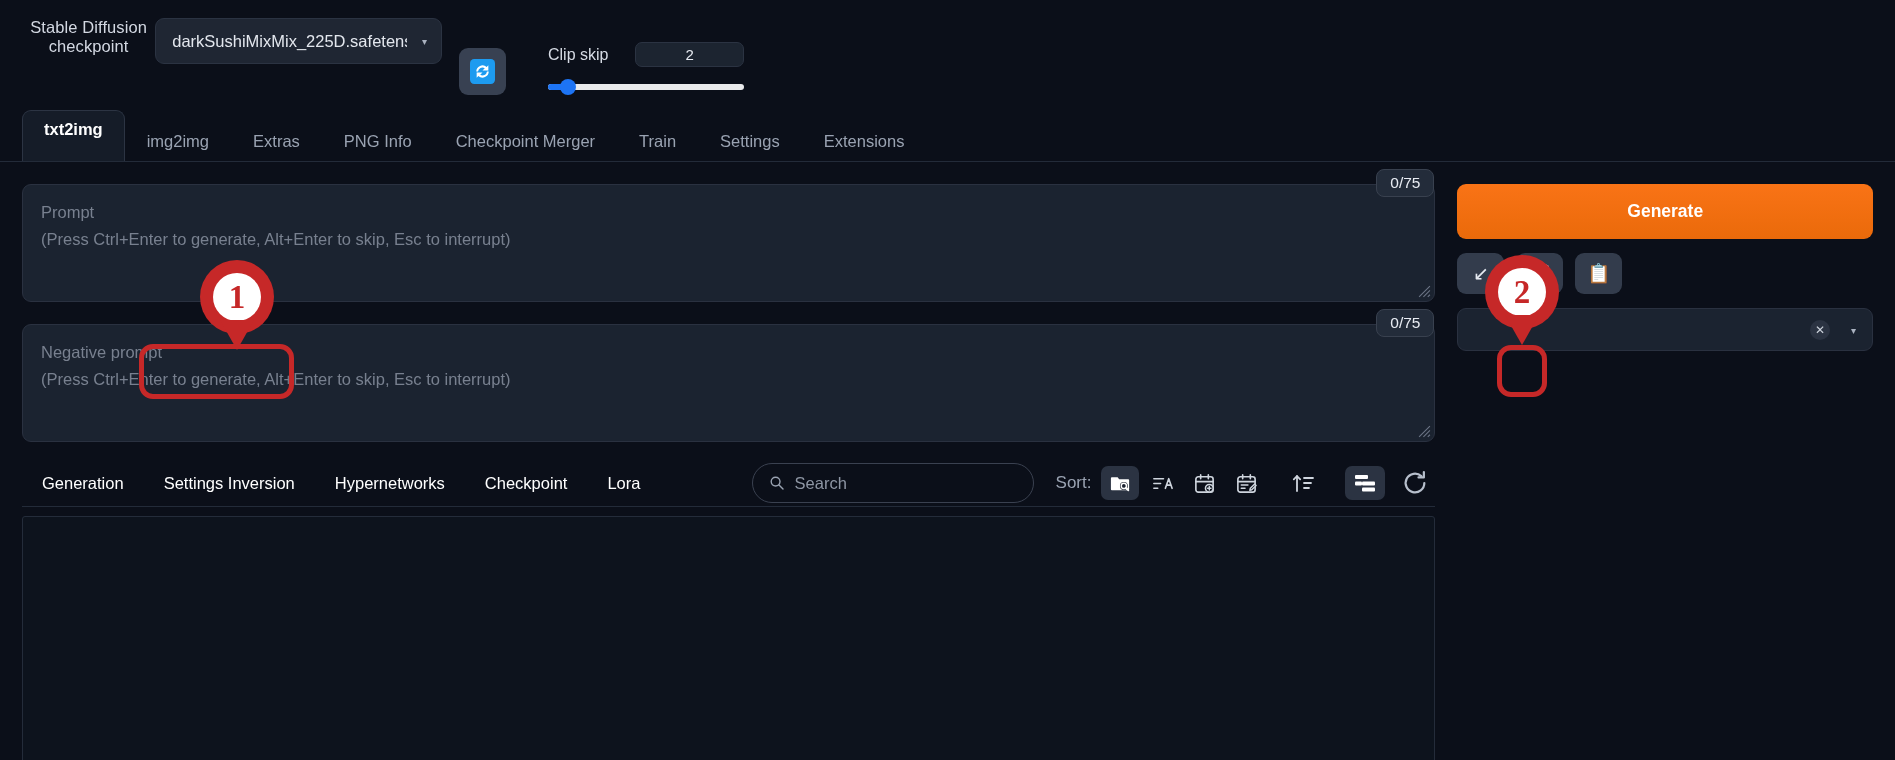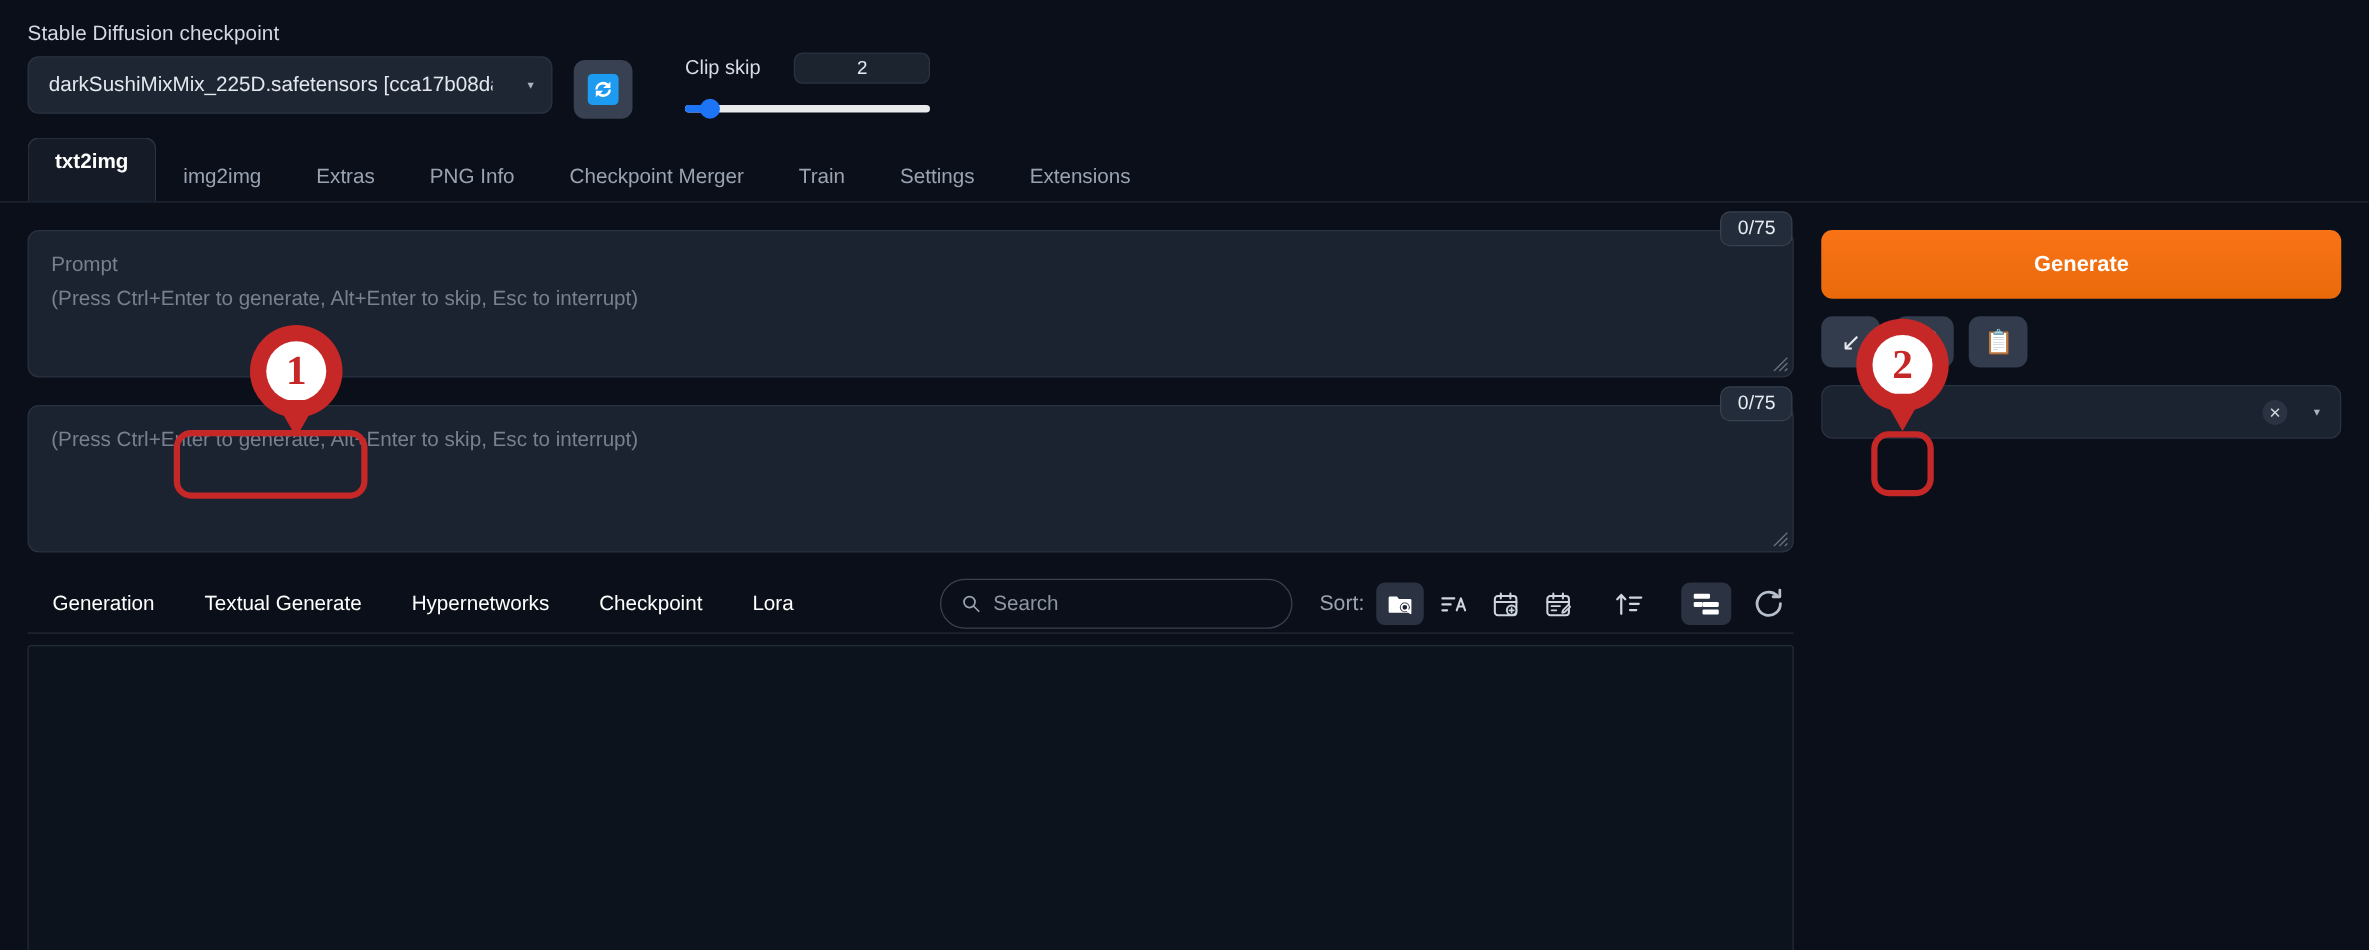--- a/index.html
+++ b/index.html
@@ -10,21 +10,21 @@
     color: #c5cbd6;
     overflow: hidden;
   }
 
   
   .topbar {
     display: flex; align-items: flex-start;
     padding: 18px 0 0 22px;
     height: 118px;
   }
-  .ckpt-block { display: flex; flex-direction: column; width: 420px; }
+  .ckpt-block { display: flex; flex-direction: row; width: 420px; text-align: center; }
   .ckpt-label {
     font-size: 16.5px; color: #d3d8e2; margin-bottom: 8px; letter-spacing: .1px;
   }
   .ckpt-select {
     position: relative;
     height: 46px; border-radius: 9px;
     background: #1f2633; border: 1px solid #2b3342;
     display: flex; align-items: center;
     padding: 0 34px 0 16px;
     font-size: 16.5px; color: #e3e7ee;
@@ -300,32 +300,33 @@
         <div class="ph-line2">(Press Ctrl+Enter to generate, Alt+Enter to skip, Esc to interrupt)</div>
         <svg class="resize-grip" viewBox="0 0 12 12">
           <path d="M11 1 L1 11 M11 5 L5 11 M11 9 L9 11" stroke="#6b7policy" stroke-width="1" fill="none" style="stroke:#6b7485"></path>
         </svg>
       </div>
     </div>
 
     <div class="neg-area">
       <div class="token-chip">0/75</div>
       <div class="prompt-box">
+        <div class="ph-line1">Negative prompt</div>
         <div class="ph-line2">(Press Ctrl+Enter to generate, Alt+Enter to skip, Esc to interrupt)</div>
         <svg class="resize-grip" viewBox="0 0 12 12">
           <path d="M11 1 L1 11 M11 5 L5 11 M11 9 L9 11" stroke-width="1" fill="none" style="stroke:#6b7485"></path>
         </svg>
       </div>
     </div>
 
     <div class="en-panel">
       <div class="en-header">
 
         <div class="subtab">Generation</div>
-        <div class="subtab active">Textual Generate</div>
+        <div class="subtab active">Settings Inversion</div>
         <div class="subtab">Hypernetworks</div>
         <div class="subtab">Checkpoint</div>
         <div class="subtab">Lora</div>
 
         <div class="en-right">
 
           <div class="search-box">
             <svg width="16" height="16" viewBox="0 0 16 16">
               <circle cx="6.6" cy="6.6" r="4.4" fill="none" stroke="#9aa3b2" stroke-width="1.4"></circle>
               <path d="M10 10 L14 14" stroke="#9aa3b2" stroke-width="1.4" stroke-linecap="round"></path>

